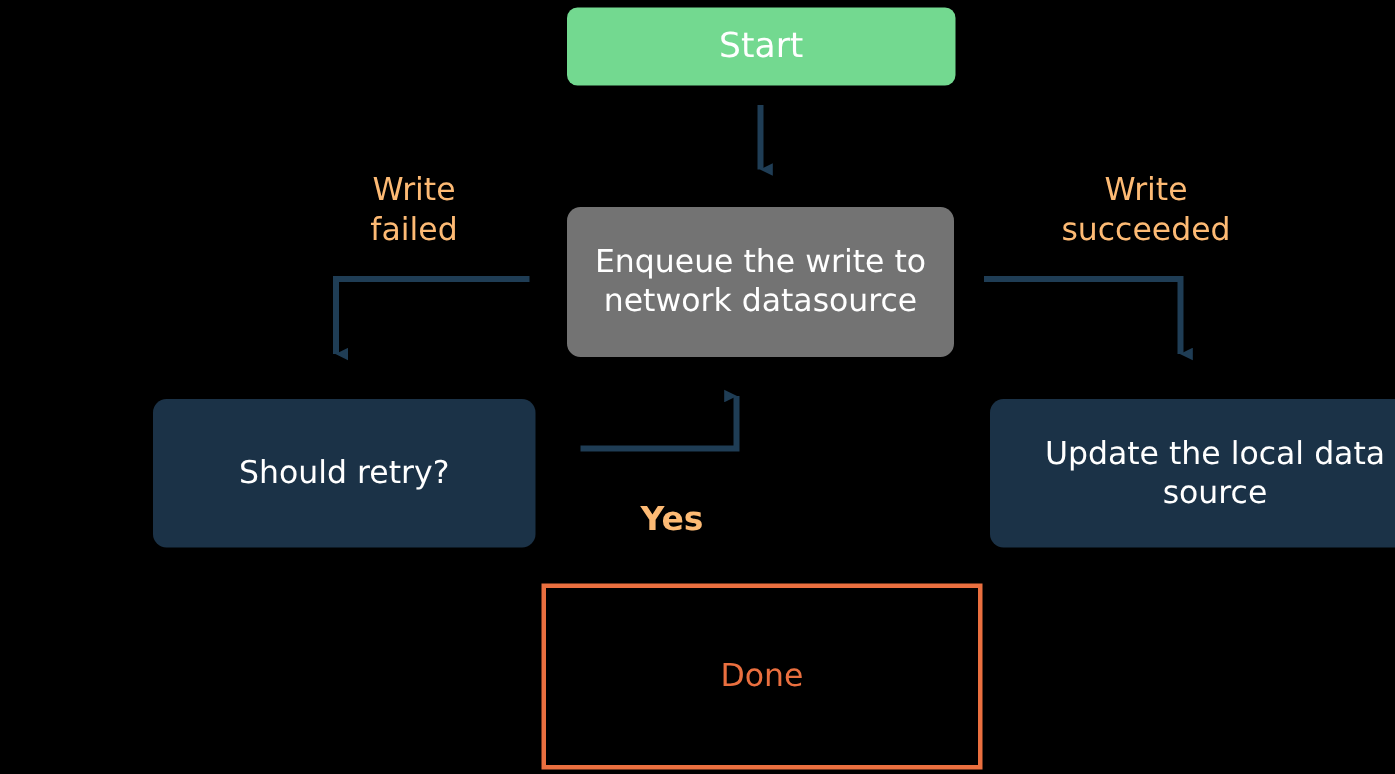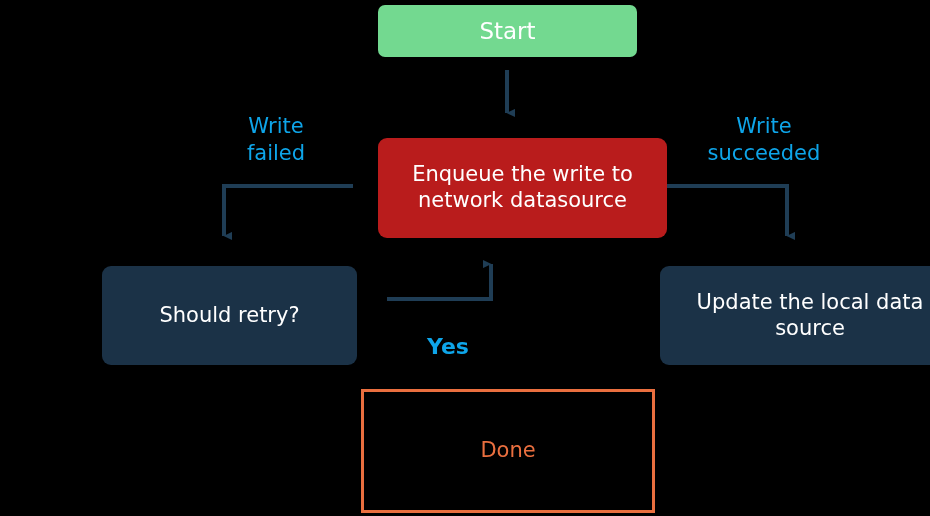--- a/index.html
+++ b/index.html
@@ -44,21 +44,21 @@
     font-size: 21px;
     padding: 0 12px;
   }
   .node-label {
     display: block;
     width: 100%;
   }
   .edge-label {
     position: absolute;
     text-align: center;
-    color: #0ea5e9;
+    color: #fdba74;
     font-size: 21px;
     line-height: 1.3;
     white-space: pre-line;
   }
   .edge-label.strong {
     font-weight: bold;
     font-size: 22px;
   }
   svg.edges {
     position: absolute;
@@ -98,21 +98,21 @@
 
     <g>
       <path d="M387,299 L491,299 L491,264" stroke="#1f3d55" stroke-width="4" fill="none" marker-end="url(#arrowhead-up)"></path>
     </g>
   </svg>
 
   <div class="node node-start" style="left:378px; top:5px; width:259px; height:52px; background:#73d990;">
     <span class="node-label">Start</span>
   </div>
 
-  <div class="node node-process" style="left:378px; top:138px; width:289px; height:100px; background:#b91c1c;">
+  <div class="node node-process" style="left:378px; top:138px; width:258px; height:100px; background:#737373;">
     <span class="node-label" style="white-space:pre-line;">Enqueue the write to
 network datasource</span>
   </div>
 
   <div class="node node-process" style="left:102px; top:266px; width:255px; height:99px; background:#1b3247;">
     <span class="node-label" style="white-space:pre-line;">Should retry?</span>
   </div>
 
   <div class="node node-process" style="left:660px; top:266px; width:300px; height:99px; background:#1b3247;">
     <span class="node-label" style="white-space:pre-line;">Update the local data

